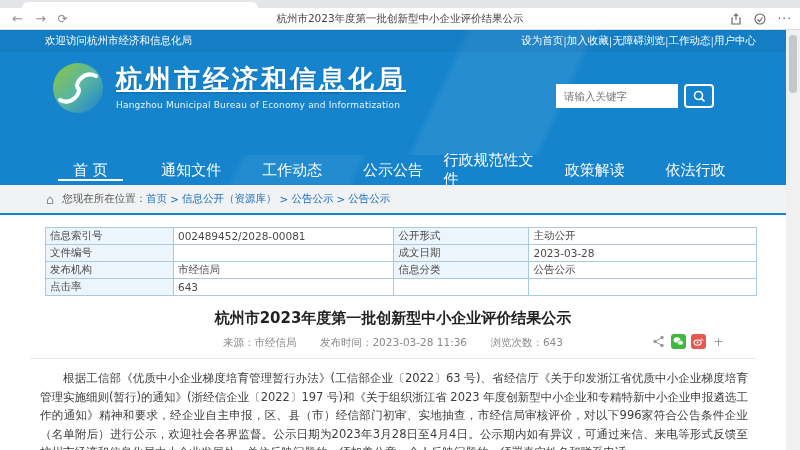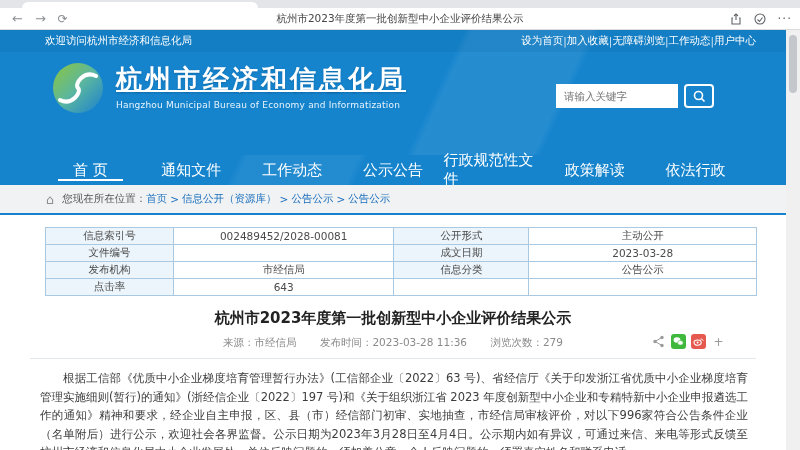--- a/index.html
+++ b/index.html
@@ -64,21 +64,21 @@
                 font-size:10.5px; color:#555; }
   .home-ic { margin-left:46px; margin-right:8px; color:#8a8f94; font-size:13px; }
   .crumb-link { color:#1a6fbd; cursor:pointer; }
   .crumb-sep { color:#1a6fbd; margin:0 3px; }
 
   
   .content { position:absolute; top:187px; left:0; width:786px; }
   table.info { border-collapse:collapse; margin:10px 0 0 45px; width:712px;
                table-layout:fixed; }
   table.info td { border:1px solid #a9c9e2; height:17px; font-size:10.5px; color:#4a4a4a;
-                  text-align:center; padding:0 4px; overflow:hidden; white-space:nowrap;margin-top:28px; }
+                  text-align:left; padding:0 4px; overflow:hidden; white-space:nowrap;margin-top:28px; }
   table.info td.lbl { background:#ecf5fb; width:18%; }
   table.info td.v1 { width:31%; }
   table.info td.l2 { width:19%; }
   table.info td.v2 { width:32%; }
 
   .art-title { margin-top:13px; text-align:center; font-size:15px; font-weight:bold; color:#222; }
   .art-meta { position:relative; margin-top:8px; text-align:center; font-size:10.5px; color:#8a8a8a; }
   .art-meta .m { margin:0 10px; }
   .share-bar { position:absolute; right:60px; top:-2px; display:flex; gap:5px; align-items:center; }
   .share-ic { width:15px; height:15px; border-radius:3px; display:flex; align-items:center;
@@ -230,21 +230,21 @@
           <td class="v2"></td>
         </tr>
       </tbody>
         </table>
 
       <div class="art-title">杭州市2023年度第一批创新型中小企业评价结果公示</div>
 
       <div class="art-meta">
         <span class="m">来源：市经信局</span>
         <span class="m">发布时间：2023-03-28 11:36</span>
-        <span class="m">浏览次数：279</span>
+        <span class="m">浏览次数：643</span>
         <span class="share-bar">
           <span class="share-ic">
             <svg width="13" height="13" viewBox="0 0 13 13">
                 <g fill="#9a9a9a">
                   <circle cx="10" cy="2.5" r="1.7"></circle>
                   <circle cx="3" cy="6.5" r="1.7"></circle>
                   <circle cx="10" cy="10.5" r="1.7"></circle>
                 </g>
                 <path d="M3 6.5l7-4M3 6.5l7 4" stroke="#9a9a9a" stroke-width="1"></path>
               </svg>

